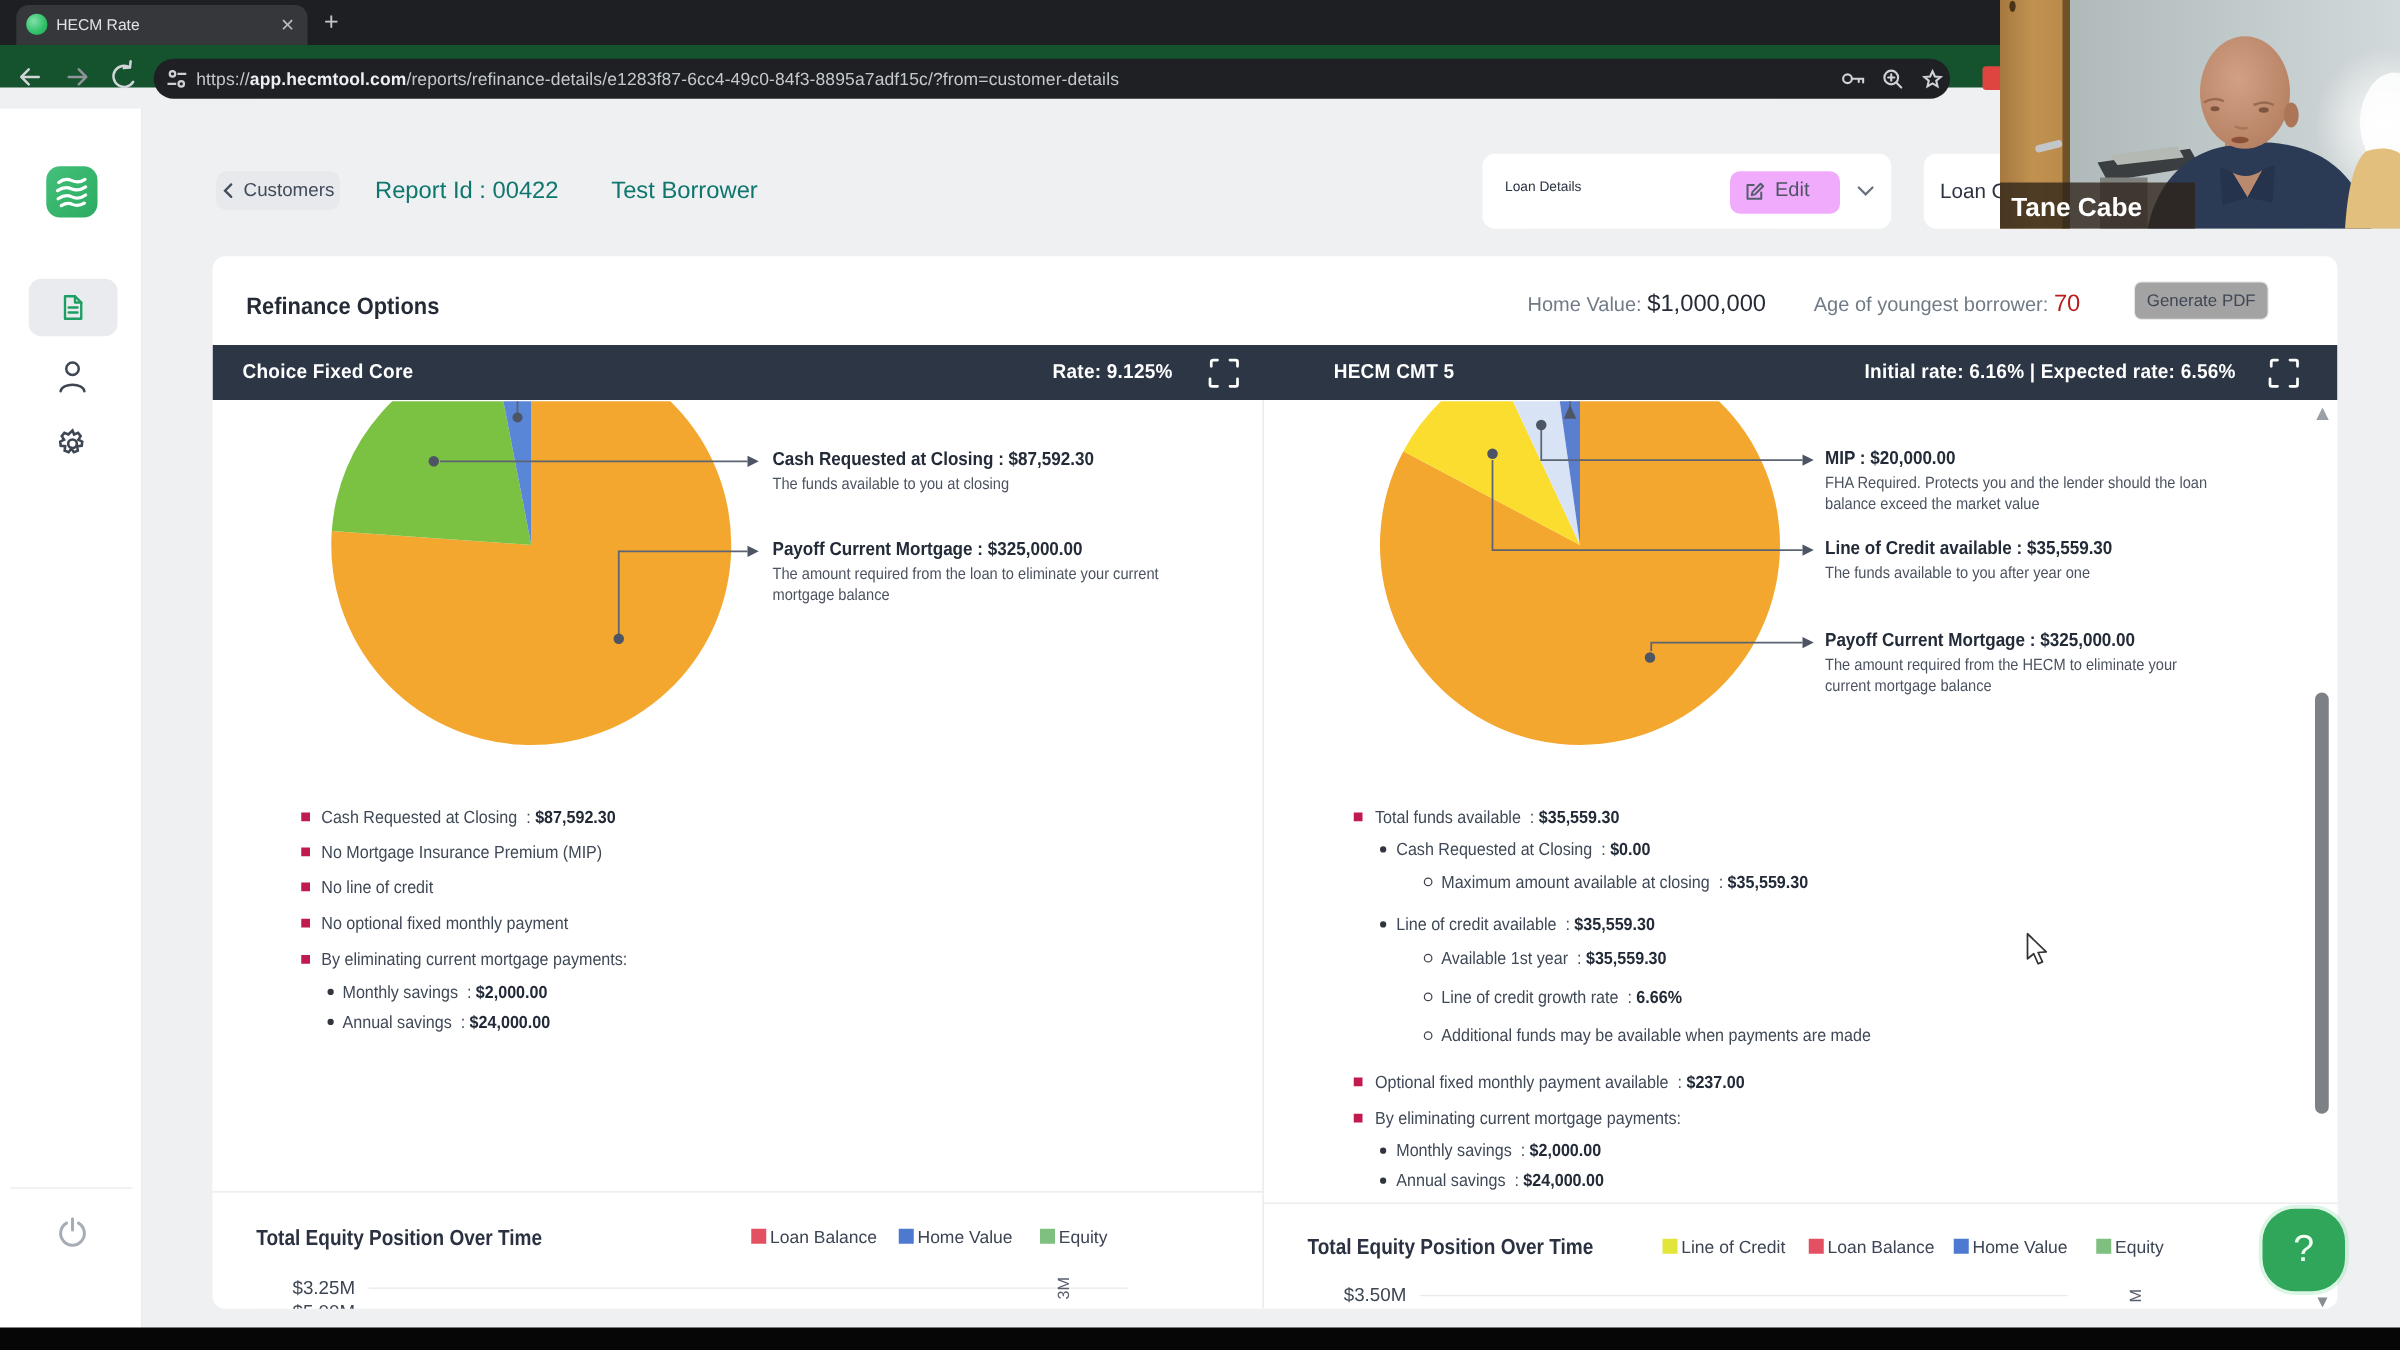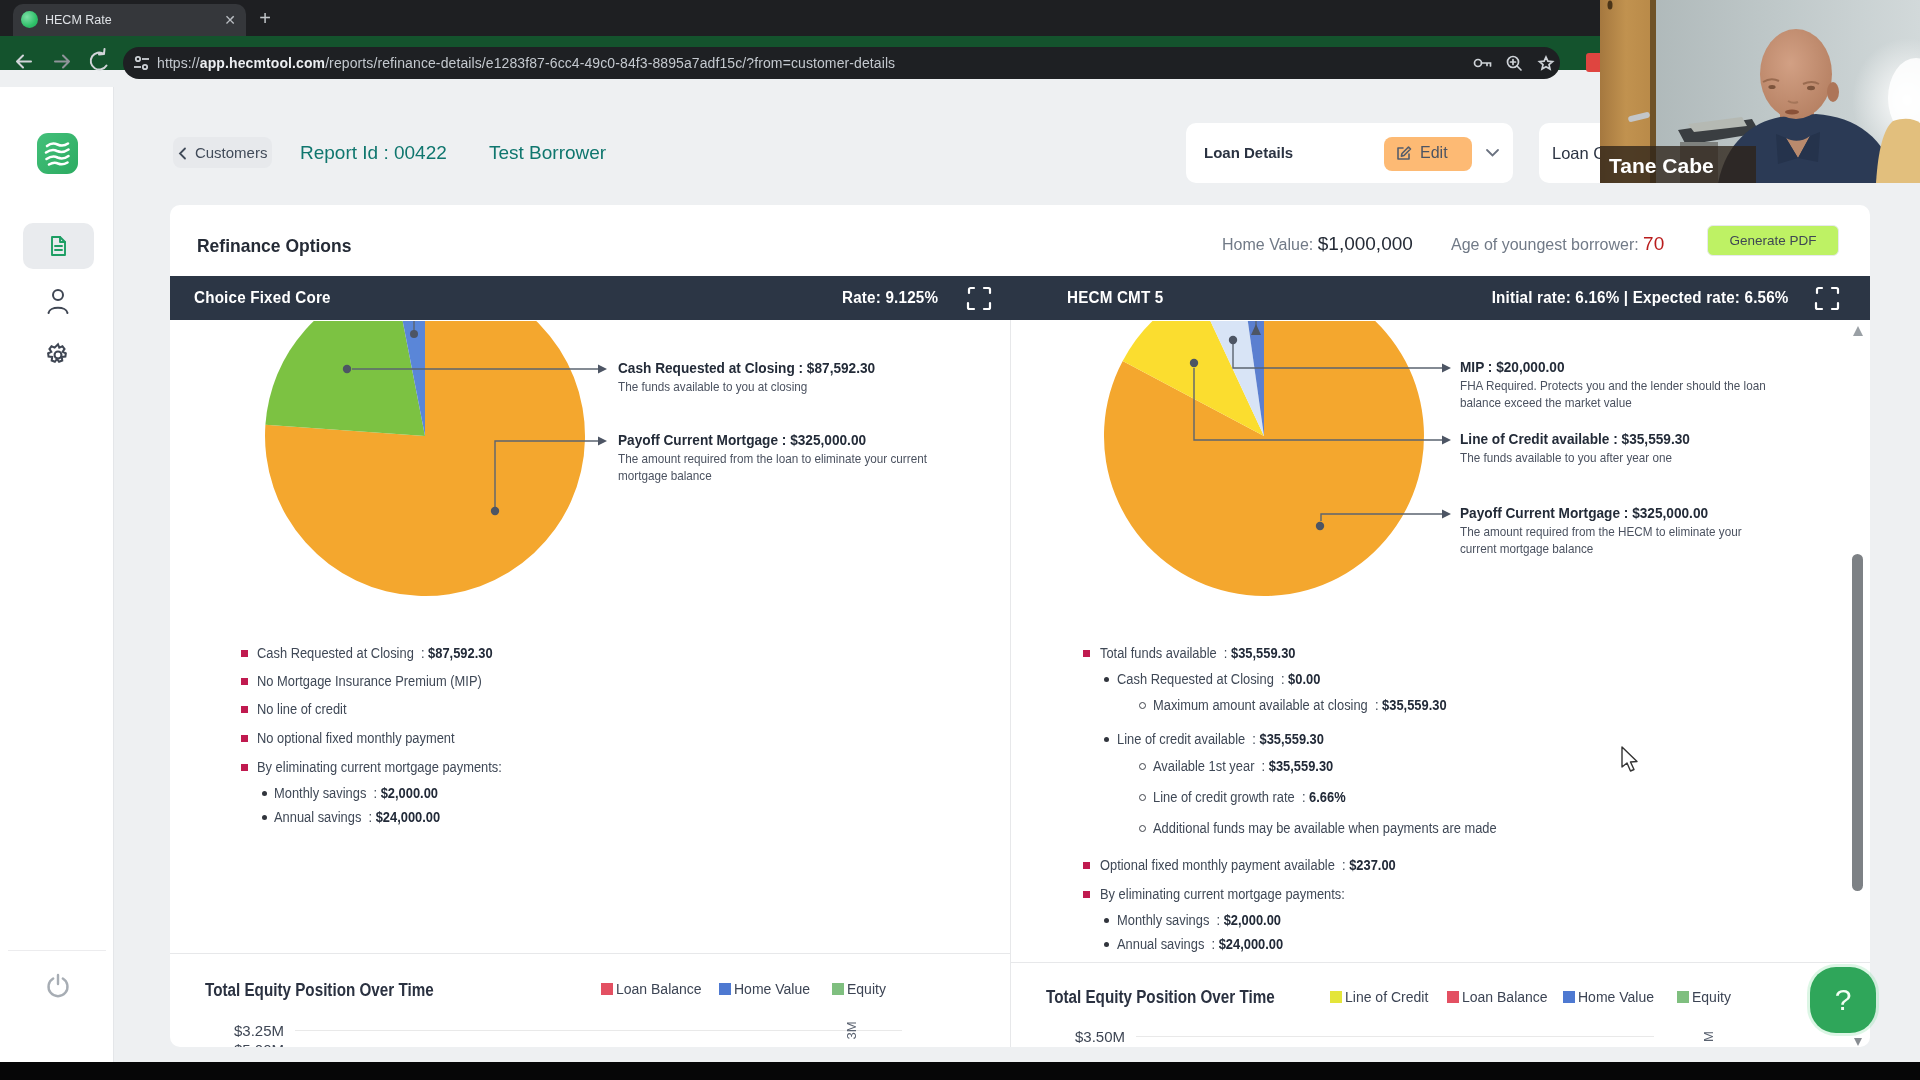--- a/index.html
+++ b/index.html
@@ -127,43 +127,43 @@
   </svg>
 </div>
 <div id="blackbar"></div>
 
 <div id="custchip"><svg style="vertical-align:-2px" width="9" height="13" viewBox="0 0 9 13">
       <path d="M7 1.5 L2 6.5 L7 11.5" stroke="#414b59" stroke-width="1.8" fill="none" stroke-linecap="round"></path>
     </svg>&nbsp; Customers</div>
 <div class="hdrtxt" style="left:300px">Report Id : 00422</div>
 <div class="hdrtxt" style="left:489px">Test Borrower</div>
 <div class="pill" style="left:1186px;width:327px">
-  <div class="abs" style="left:18px;top:21px;font-size:15px;color:#2b3342;font-weight:700">Loan Details</div>
-  <div class="abs" style="left:198px;top:14px;width:88px;height:34px;background:#fdba74;border-radius:8px">
+  <div class="abs" style="left:18px;top:21px;font-size:11px;color:#2b3342;font-weight:400">Loan Details</div>
+  <div class="abs" style="left:198px;top:14px;width:88px;height:34px;background:#f0abfc;border-radius:8px">
     <svg class="abs" style="left:11px;top:8px" width="17" height="17" viewBox="0 0 17 17">
       <g stroke="#555d6b" stroke-width="1.6" fill="none" stroke-linecap="round" stroke-linejoin="round">
         <path d="M8 3 H3 v11 h11 V9"></path>
           <path d="M13.5 2 l2 2 -6.5 6.5 -2.6.6 .6-2.6z"></path>
       </g>
     </svg>
     <div class="abs" style="left:36px;top:7px;font-size:16px;color:#4c5463">Edit</div>
   </div>
   <svg class="abs" style="left:299px;top:25px" width="15" height="10" viewBox="0 0 15 10">
       <path d="M2 2 l5.5 5.5 L13 2" stroke="#6a7280" stroke-width="1.8" fill="none" stroke-linecap="round"></path>
     </svg>
 </div>
 <div class="pill" style="left:1539px;width:331px">
   <div class="abs" style="left:13px;top:21px;font-size:16.5px;color:#2b3342;font-weight:500">Loan Comparison</div>
 </div>
 
 <div id="card">
   <div class="abs" style="left:27px;top:30px;font-size:19px;font-weight:600;color:#252b36;transform:scaleX(.92);transform-origin:0 0">Refinance Options</div>
   <div class="abs" style="left:1052px;top:28px;font-size:16px;color:#717a87">Home Value: <span style="font-size:19px;color:#252b36;font-weight:500">$1,000,000</span></div>
   <div class="abs" style="left:1281px;top:28px;font-size:16px;color:#717a87">Age of youngest borrower: <span style="font-size:19px;color:#b91c1c;font-weight:500">70</span></div>
-  <div class="abs" style="left:1537px;top:20px;width:132px;height:31px;background:#bef264;border:1px solid #e7e9ed;border-radius:6px;font-size:13.5px;color:#3f4754;text-align:center;line-height:29px">Generate PDF</div>
+  <div class="abs" style="left:1537px;top:20px;width:108px;height:31px;background:#a3a3a3;border:1px solid #e7e9ed;border-radius:6px;font-size:13.5px;color:#3f4754;text-align:center;line-height:29px">Generate PDF</div>
 
   <div id="darkbar">
     <div class="t" style="left:24px">Choice Fixed Core</div>
     <div class="t" style="right:932px;transform-origin:100% 50%">Rate: 9.125%</div>
     <svg class="abs" style="left:796px;top:9px" width="26" height="26" viewBox="0 0 26 26">
       <g stroke="#fff" stroke-width="2.2" fill="none" stroke-linecap="round">
         <path d="M3 8 V4.5 a1.5 1.5 0 0 1 1.5 -1.5 H8"></path>
           <path d="M18 3 h4.5 a1.5 1.5 0 0 1 1.5 1.5 V8"></path>
         <path d="M24 18 v4.5 a1.5 1.5 0 0 1 -1.5 1.5 H18"></path>
           <path d="M8 24 H3.5 a1.5 1.5 0 0 1 -1.5 -1.5 V18"></path>

